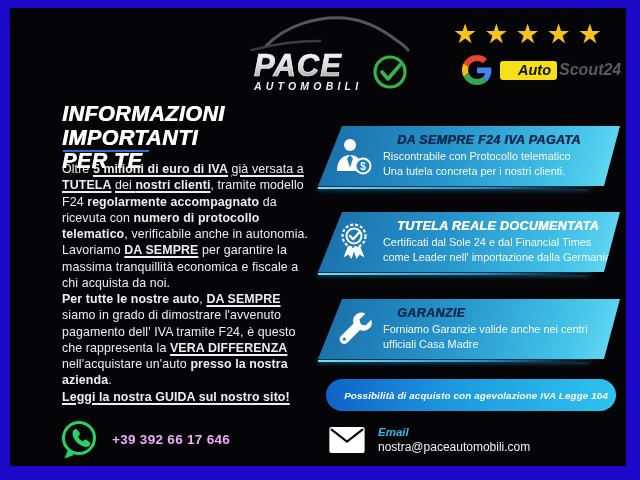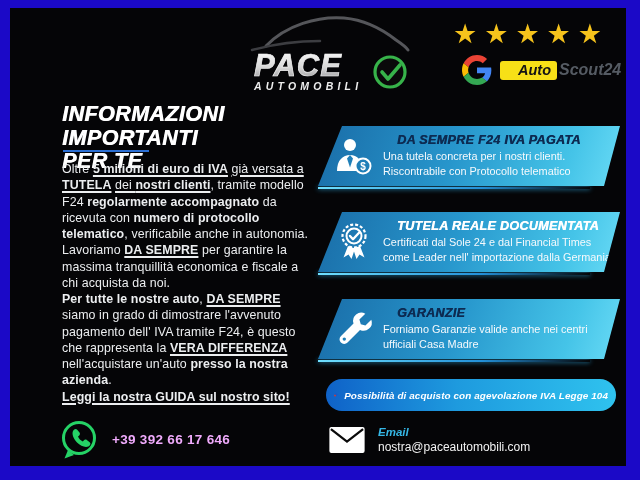--- a/index.html
+++ b/index.html
@@ -128,22 +128,22 @@
       <svg class="banner-icon" viewBox="0 0 40 40">
         <circle cx="16" cy="9" r="6" fill="#fff"></circle>
         <path d="M3 35 c0 -11 6 -16 13 -16 s13 5 13 16 z" fill="#fff"></path>
         <path d="M16 19 l-3 3.5 3 9 3 -9 z" fill="#1f7fb8"></path>
         <circle cx="29" cy="30" r="7.5" fill="#1f7fb8" stroke="#fff" stroke-width="2"></circle>
         <text x="29" y="34" font-size="10" font-weight="bold" fill="#fff" text-anchor="middle">$</text>
       </svg>
       <div class="banner-text">
         <div class="banner-title" style="color: rgb(13, 43, 82);">DA SEMPRE F24 IVA PAGATA</div>
         <div class="banner-body">
+          <div>Riscontrabile con Protocollo telematico</div>
           <div>Una tutela concreta per i nostri clienti.</div>
-          <div>Riscontrabile con Protocollo telematico</div>
         </div>
       </div>
     </div>
     <div class="banner-line"></div>
   </div>
 
   <div class="banner" style="top:204px;">
     <div class="banner-shape">
       <svg class="banner-icon" viewBox="0 0 40 40">
         <circle cx="20" cy="14" r="11.5" fill="none" stroke="#fff" stroke-width="2.2" stroke-dasharray="3 2"></circle>

